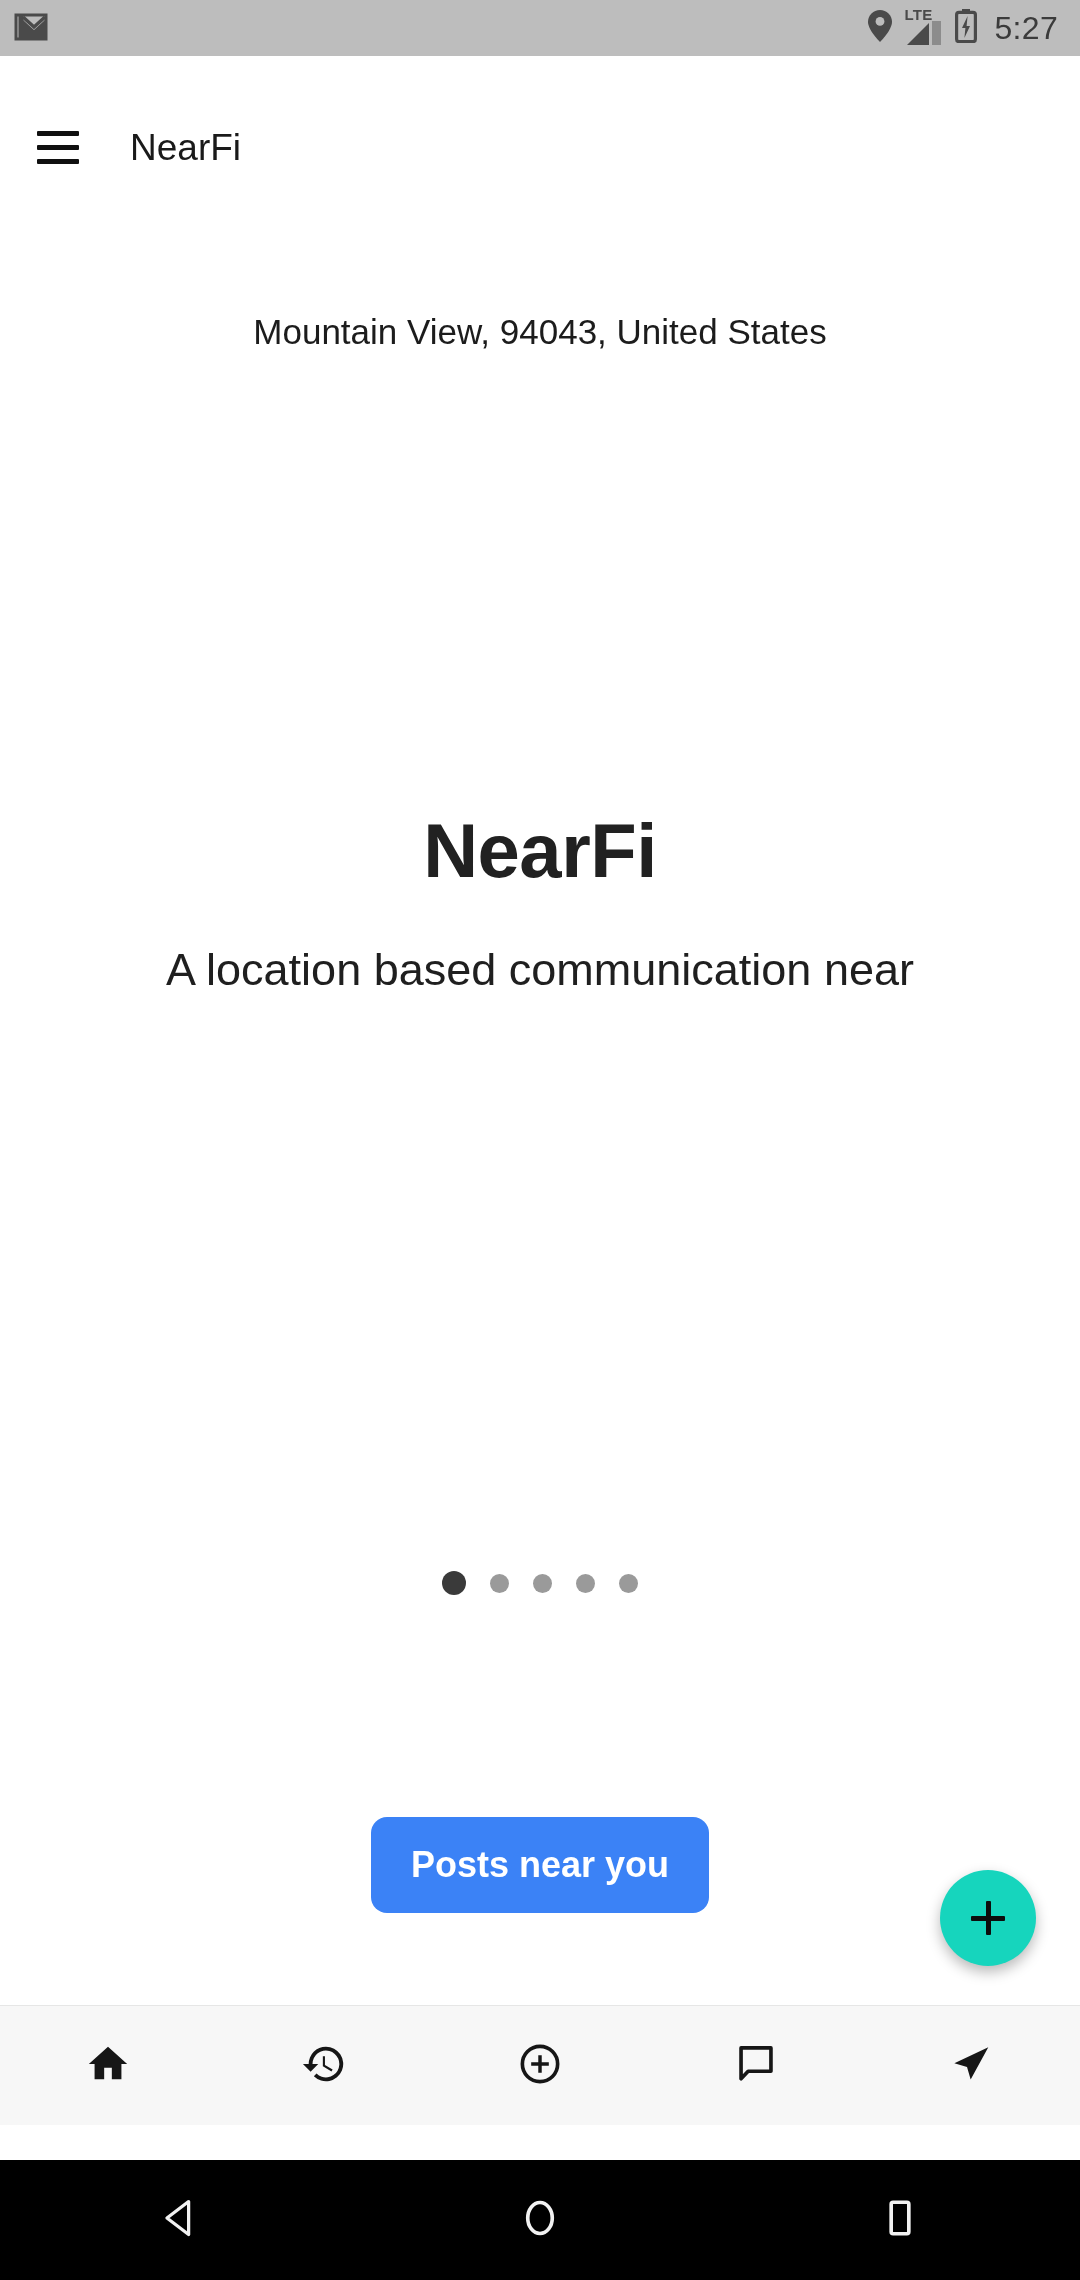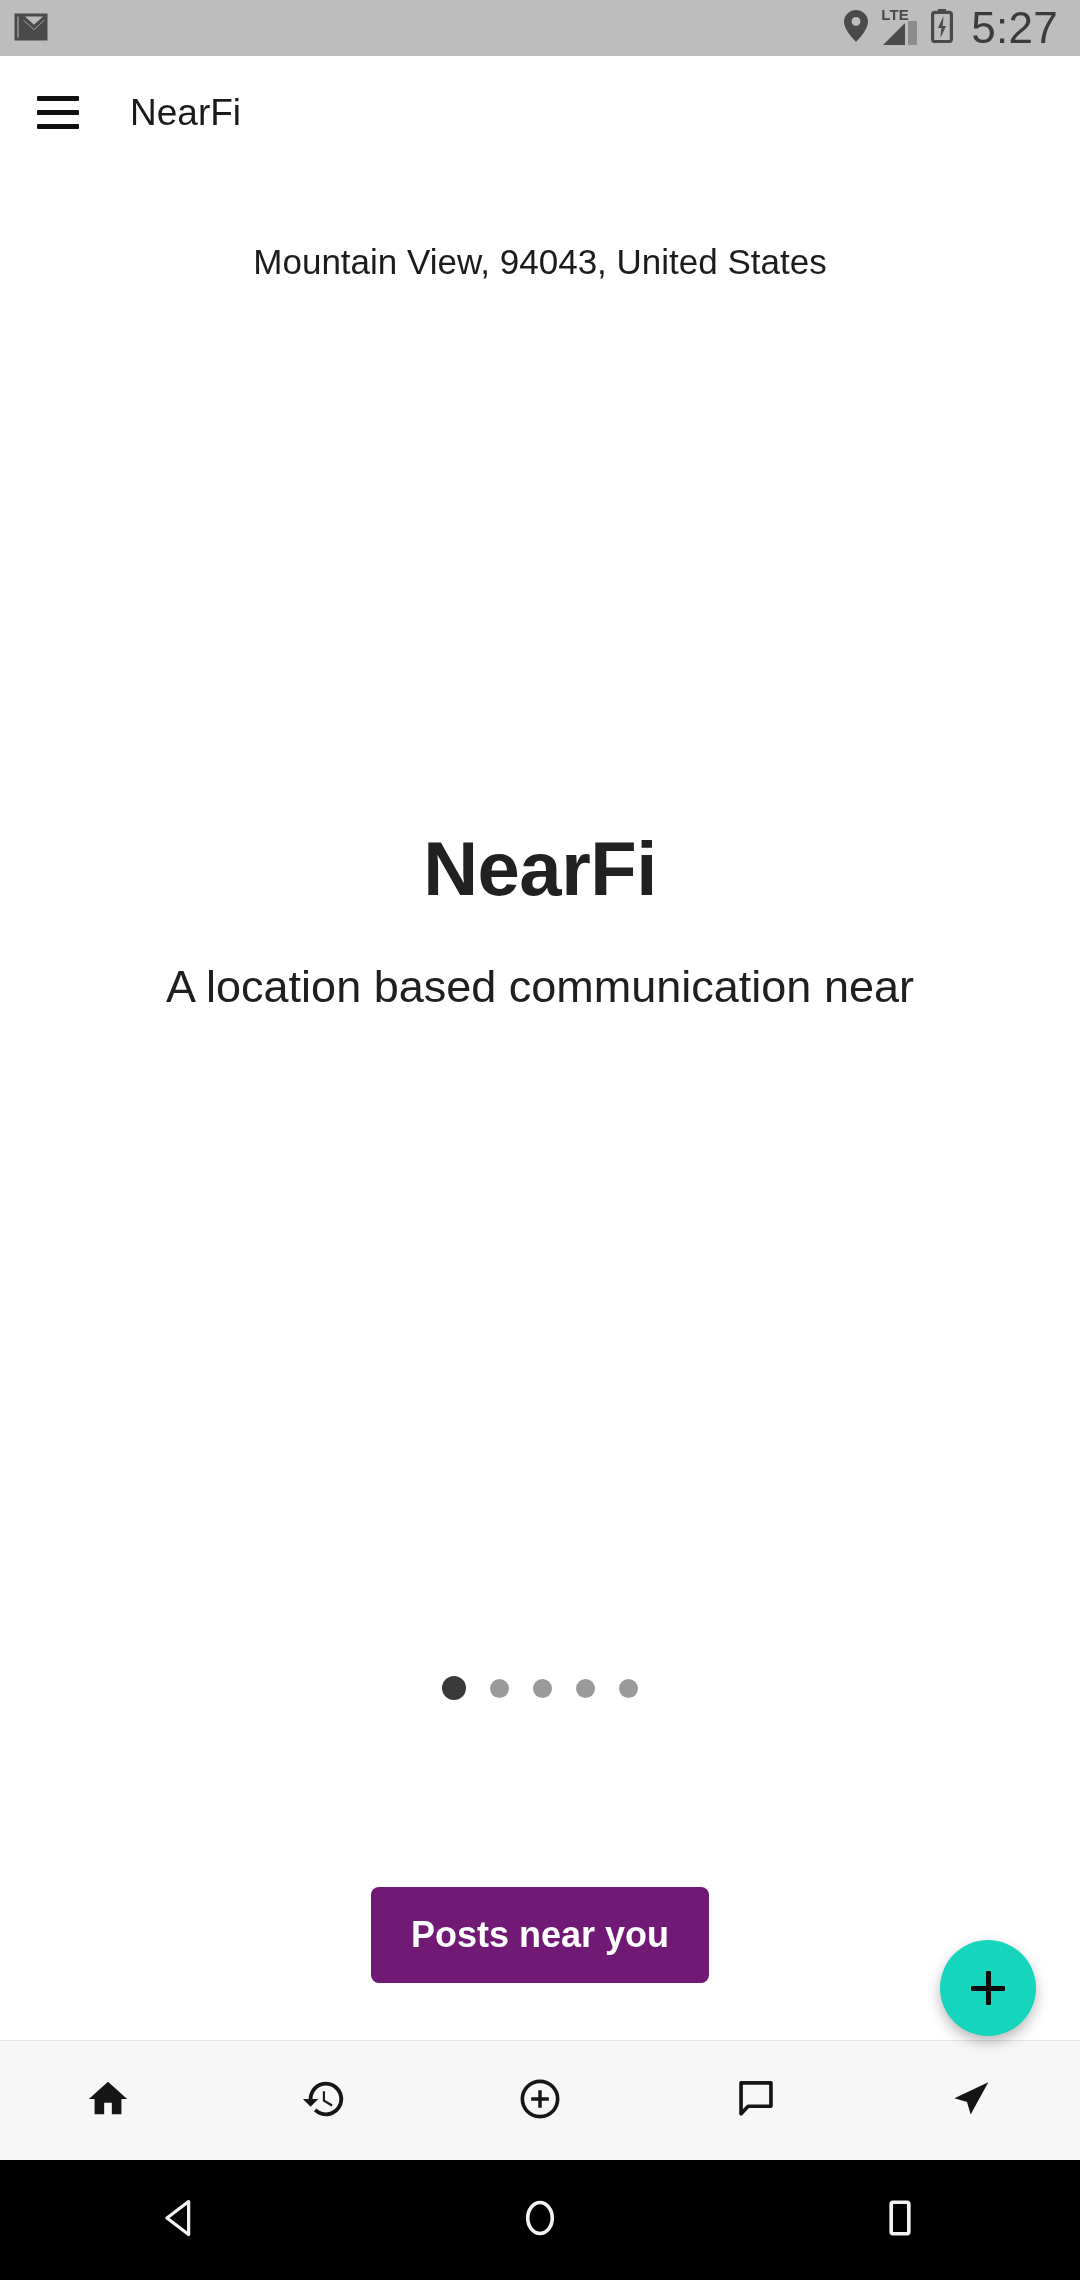--- a/index.html
+++ b/index.html
@@ -7,38 +7,38 @@
     width:1080px; height:2280px;
     background:#ffffff;
     font-family:"Liberation Sans", sans-serif;
     -webkit-font-smoothing:antialiased;
     overflow:hidden;
   }
   #phone {
     position:relative;
     width:1080px; height:2280px;
     background:#ffffff;
-    display:flex; flex-direction:column;
+    display:flex; flex-direction:column;gap:35px;
   }
 
   
   #status-bar {
     height:56px; flex:0 0 56px;
     background:#bdbdbd;
     display:flex; align-items:center;
     padding:0 22px 0 14px;
     position:relative;
   }
   #status-left { display:flex; align-items:center; gap:10px; }
   #status-right {
     margin-left:auto; display:flex; align-items:center; gap:12px;
   }
   .sb-icon { display:block; }
   #status-time {
-    font-size:44px; color:#3b3b3b; letter-spacing:0.3px;
+    font-size:32px; color:#3b3b3b; letter-spacing:0.3px;
     margin-left:6px; line-height:1;
   }
   #lte-wrap { position:relative; display:flex; align-items:flex-end; }
   #lte-text {
     font-size:15px; font-weight:bold; color:#4a4a4a;
     position:absolute; top:-2px; left:0; line-height:1;
     letter-spacing:0.2px;
   }
 
   
@@ -105,23 +105,23 @@
   .dot.inactive { width:19px; height:19px; background:#9a9a9a; }
 
   
   #action-row {
     flex:0 0 auto;
     position:relative;
     height:190px;
     display:flex; align-items:center; justify-content:center;
   }
   #posts-tooltip {
-    background:#701a75; color:#ffffff;
+    background:#3b82f6; color:#ffffff;
     font-size:36px; font-weight:bold;
-    padding:30px 40px; border-radius:8px;
+    padding:30px 40px; border-radius:16px;
     line-height:1; white-space:nowrap;
     position:relative; top:-10px;
   }
   #fab {
     position:absolute;
     right:44px; bottom:4px;
     width:96px; height:96px; border-radius:50%;
     background:#16d5bd;
     display:flex; align-items:center; justify-content:center;
     box-shadow:0 6px 14px rgba(0,0,0,0.28);

